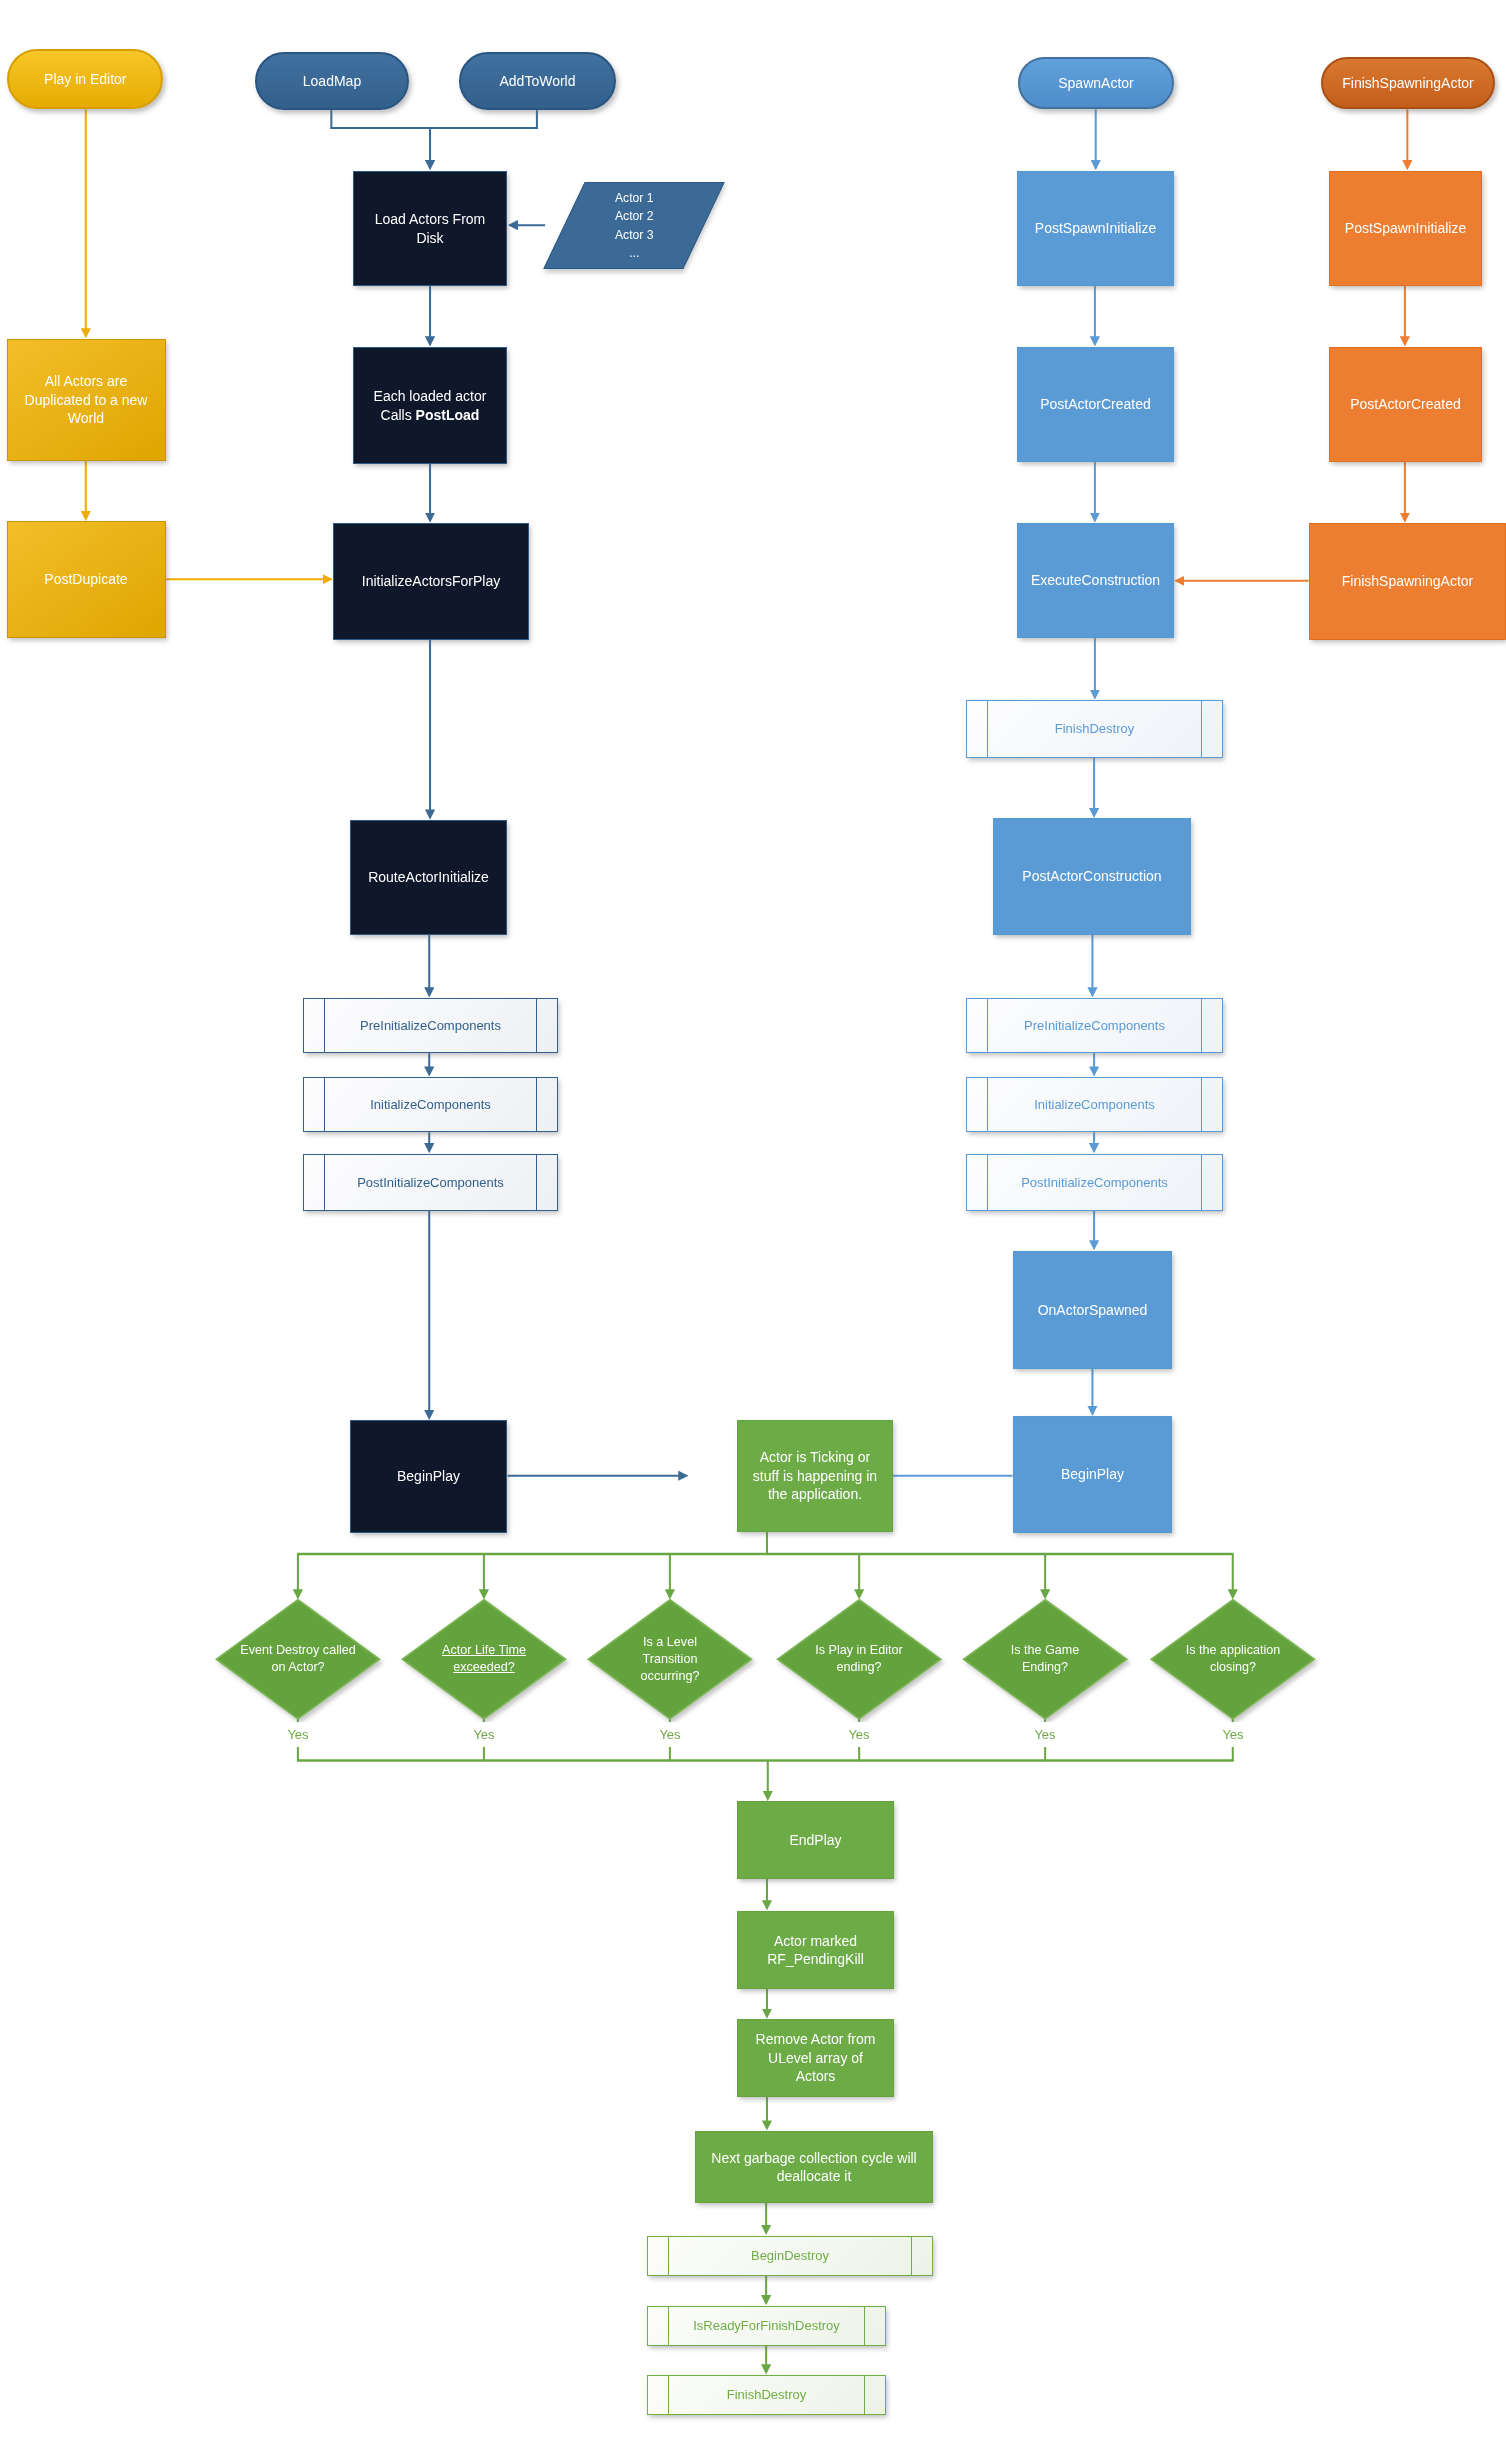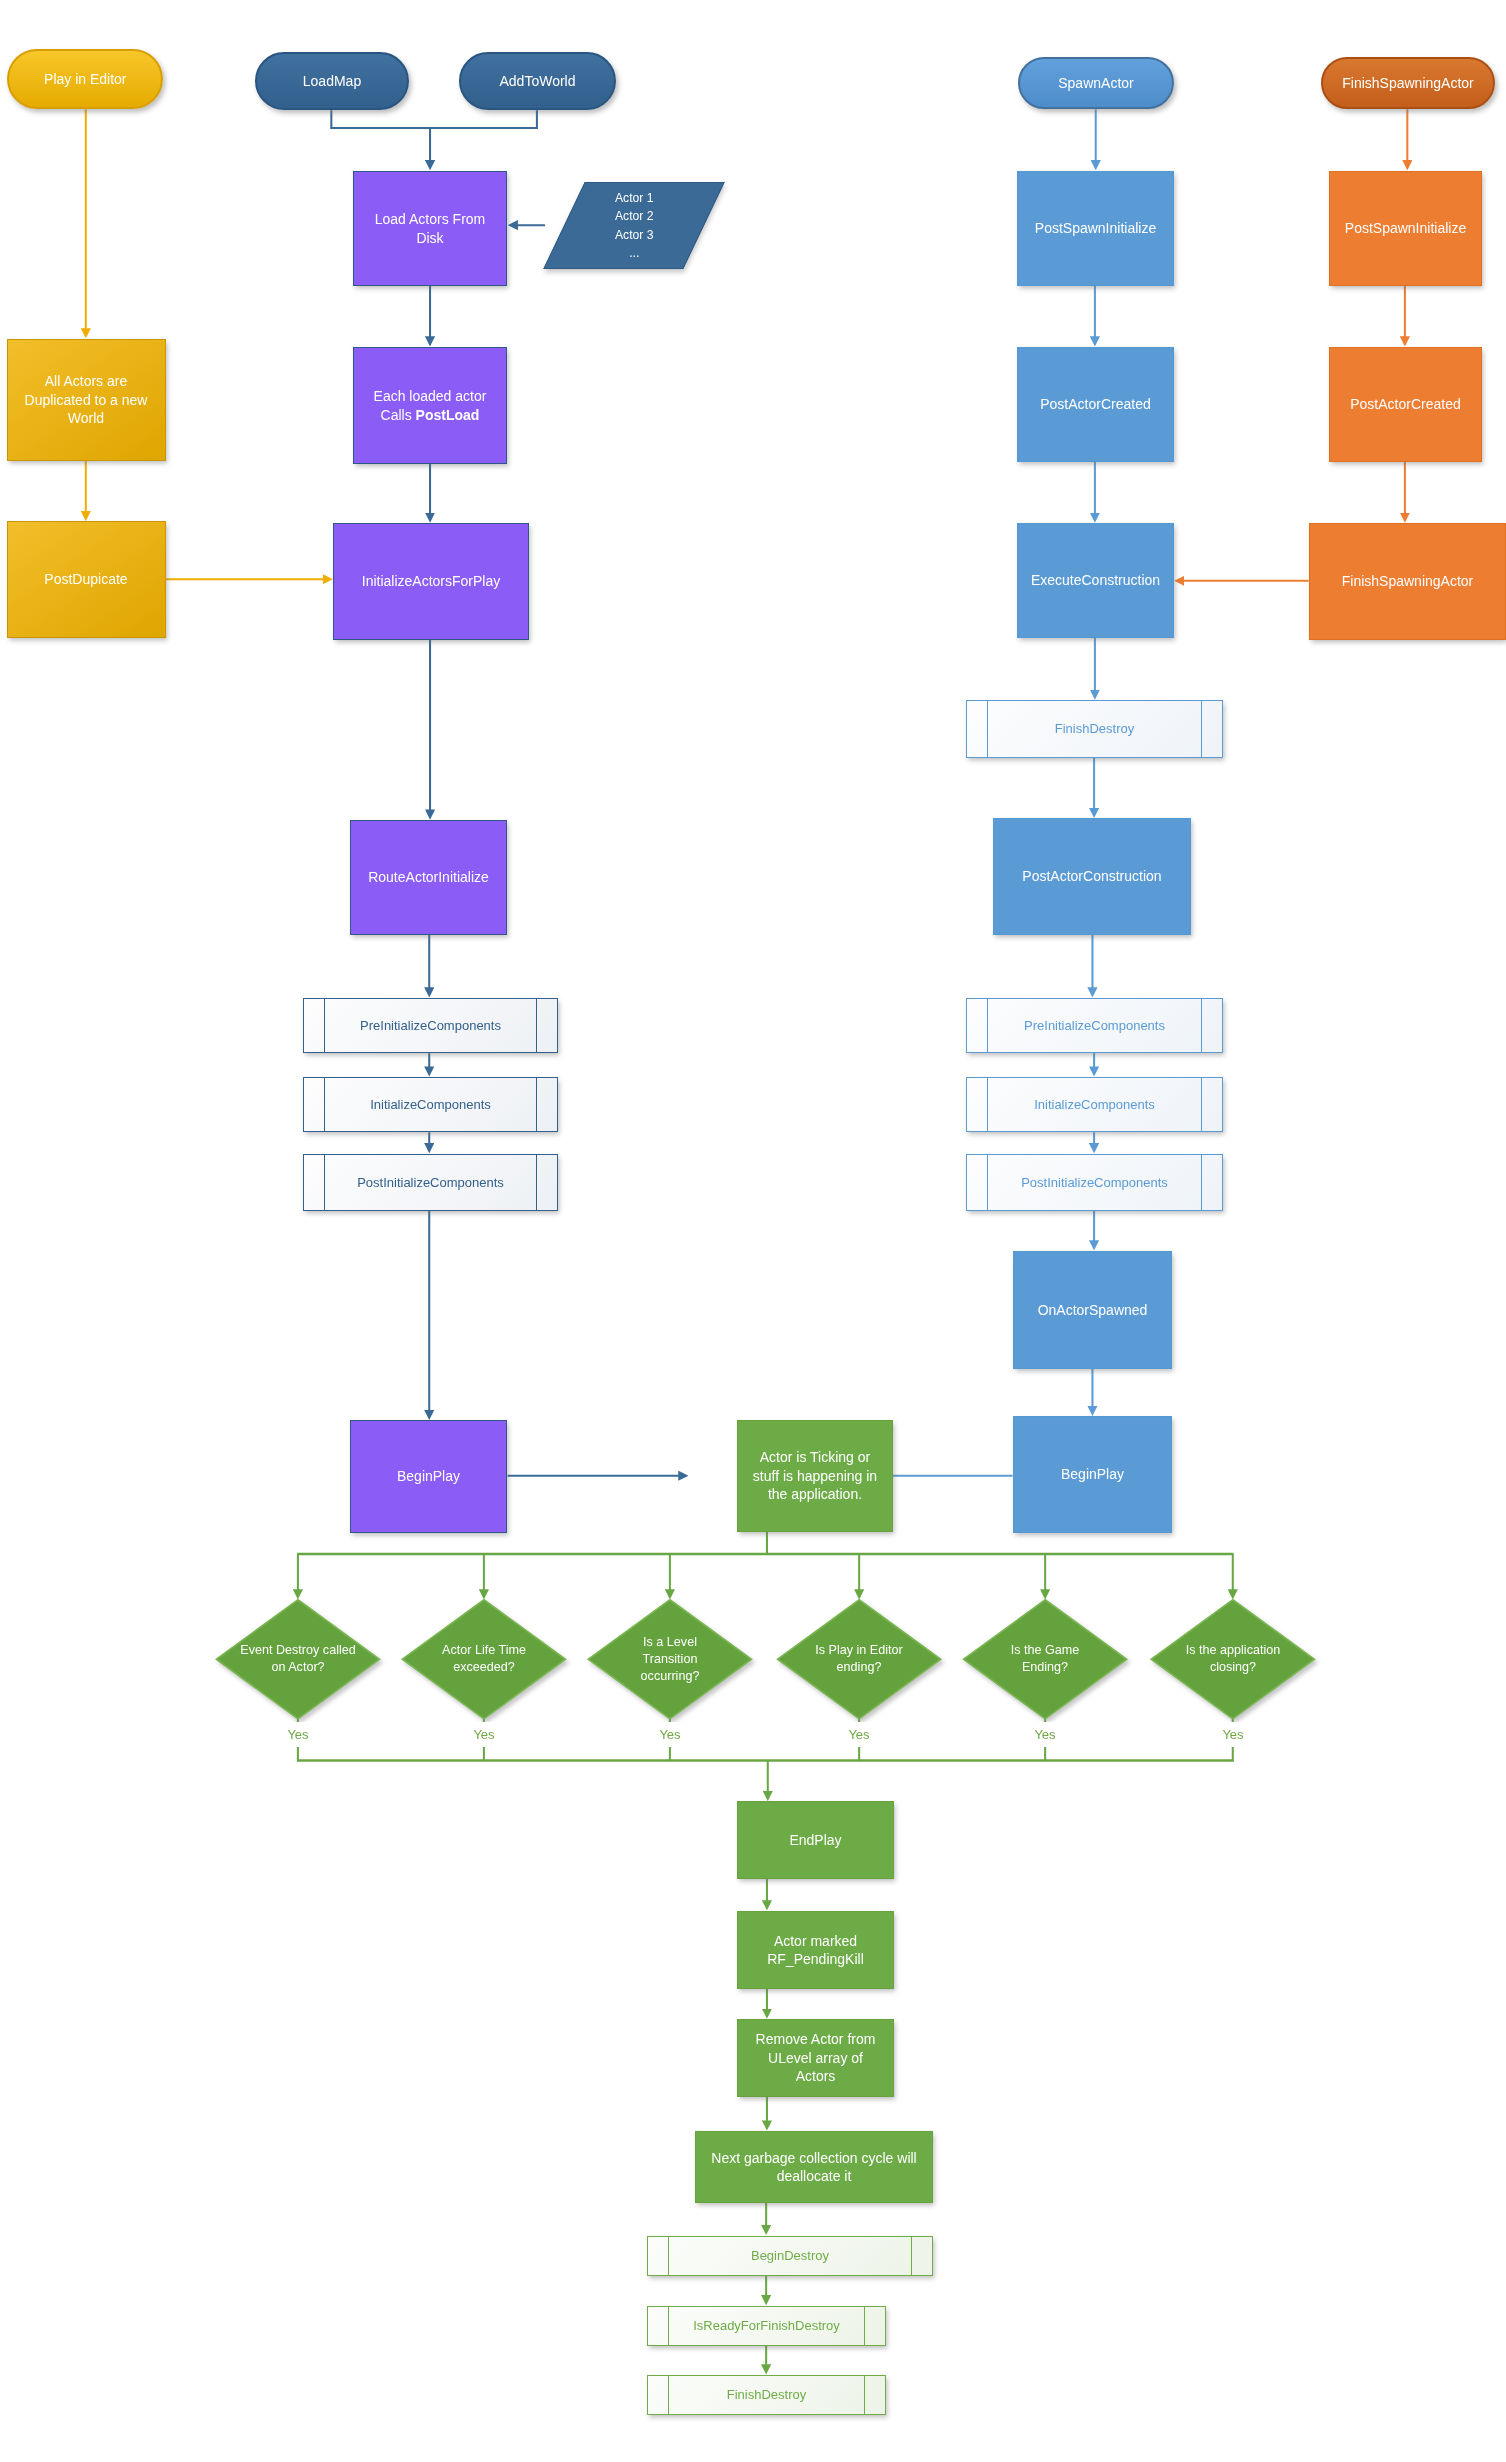--- a/index.html
+++ b/index.html
@@ -13,21 +13,21 @@
     display:flex; align-items:center; justify-content:center;
     text-align:center; font-size:14px; line-height:1.32; padding:3.3px 9.8px;
   }
   .shadow { box-shadow:2.4px 3.3px 4.9px rgba(110,110,110,.45); }
   .pill { border-radius:33px; color:#fff; }
   .proc { color:#fff; }
 
   .gold-pill { background:linear-gradient(180deg,#F7C628,#E6AB02); border:2.4px solid #D89E00; }
   .gold-box  { background:linear-gradient(145deg,#F2BE2A,#DFA500); border:1.6px solid #C99500; }
   .dblue-pill{ background:linear-gradient(180deg,#41719F,#32608D); border:2.4px solid #2A5580; }
-  .dblue-box { background:#8b5cf6; border:1.6px solid #2E5984; }
+  .dblue-box { background:#0f172a; border:1.6px solid #2E5984; }
   .lblue-pill{ background:linear-gradient(180deg,#61A0DA,#4E8DCB); border:2.4px solid #41719C; }
   .lblue-box { background:#5B9BD5; border:1.6px solid #539AD3; }
   .orange-pill{ background:linear-gradient(180deg,#D9782F,#C35E1B); border:2.4px solid #AA4F14; }
   .orange-box { background:#ED7D31; border:1.6px solid #E06F20; }
   .green-box  { background:#6DAB47; border:1.6px solid #66A33E;margin-left:48px; }
 
   .sub {
     --bc:#33608C;
     background:linear-gradient(135deg,#fdfdfe,#edf0f4);
     border:1.6px solid var(--bc); color:var(--bc); font-size:13px;
@@ -204,21 +204,21 @@
   <div class="node proc lblue-box shadow" style="left:1013px;top:1416px;width:159px;height:117px;">BeginPlay</div>
 
   <div class="node pill orange-pill shadow" style="left:1321px;top:57px;width:174px;height:52px;">FinishSpawningActor</div>
   <div class="node proc orange-box shadow" style="left:1329px;top:171px;width:153px;height:115px;">PostSpawnInitialize</div>
   <div class="node proc orange-box shadow" style="left:1329px;top:347px;width:153px;height:115px;">PostActorCreated</div>
   <div class="node proc orange-box shadow" style="left:1309px;top:523px;width:197px;height:117px;">FinishSpawningActor</div>
 
   <div class="node proc green-box shadow" style="left:689px;top:1420px;width:156px;height:112px;">Actor is Ticking or stuff is happening in the application.</div>
 
   <div class="diamond-label" style="left:237px;top:1611px;width:122px;height:96px;">Event Destroy called on Actor?</div>
-  <div class="diamond-label" style="left:423px;top:1611px;width:122px;height:96px;">Actor Life Time exceeded?</div>
+  <div class="diamond-label" style="left:423px;top:1611px;width:122px;height:96px;text-decoration:underline;">Actor Life Time exceeded?</div>
   <div class="diamond-label" style="left:621px;top:1611px;width:98px;height:96px;">Is a Level Transition occurring?</div>
   <div class="diamond-label" style="left:798px;top:1611px;width:122px;height:96px;">Is Play in Editor ending?</div>
   <div class="diamond-label" style="left:996px;top:1611px;width:98px;height:96px;">Is the Game Ending?</div>
   <div class="diamond-label" style="left:1172px;top:1611px;width:122px;height:96px;">Is the application closing?</div>
 
   <div class="yes-label" style="left:275px;top:1722px;width:46px;height:24.5px;">Yes</div>
   <div class="yes-label" style="left:461px;top:1722px;width:46px;height:24.5px;">Yes</div>
   <div class="yes-label" style="left:647px;top:1722px;width:46px;height:24.5px;">Yes</div>
   <div class="yes-label" style="left:836px;top:1722px;width:46px;height:24.5px;">Yes</div>
   <div class="yes-label" style="left:1022px;top:1722px;width:46px;height:24.5px;">Yes</div>

